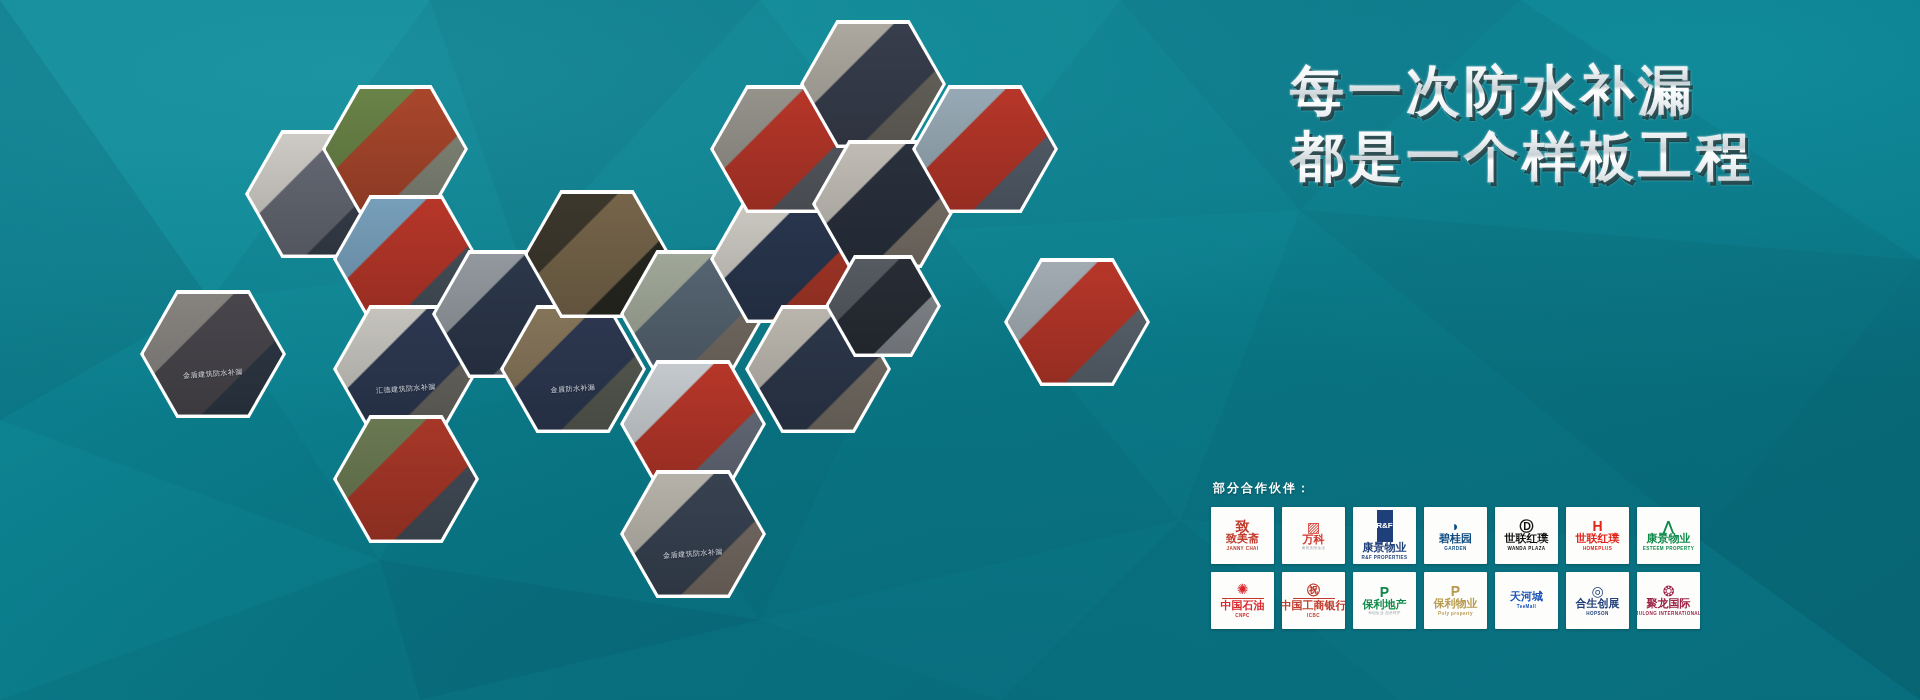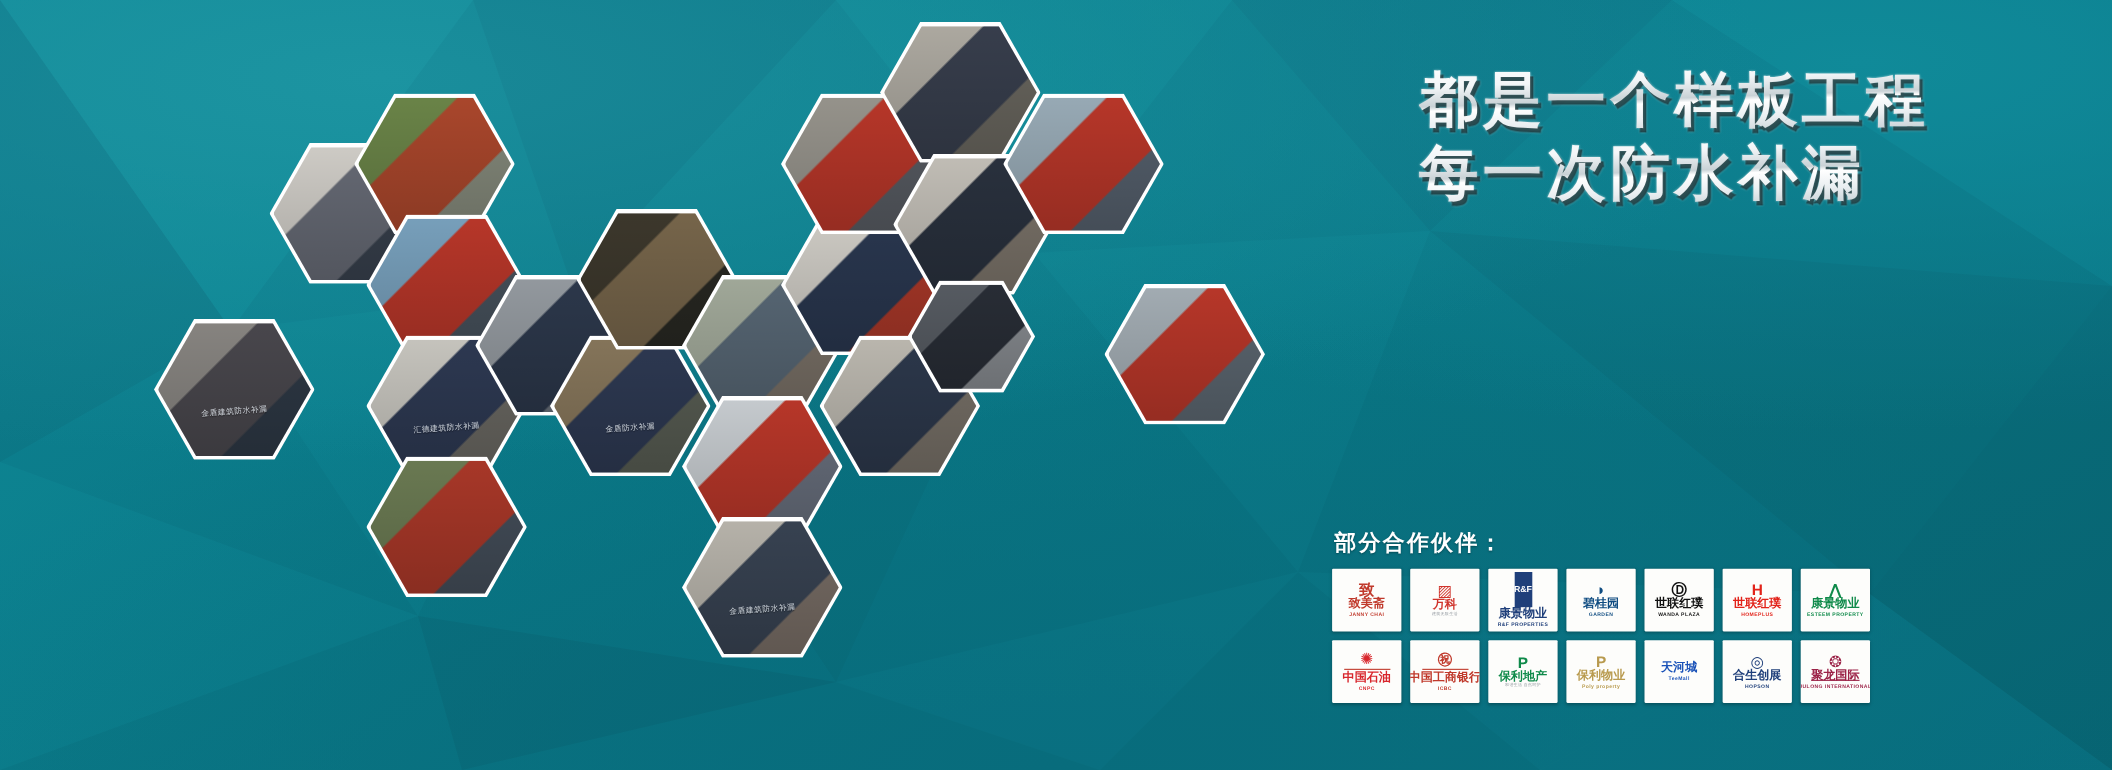--- a/index.html
+++ b/index.html
@@ -53,21 +53,21 @@
     letter-spacing:4px;white-space:nowrap;
     background:linear-gradient(178deg,#ffffff 0%,#f3f6f8 26%,#c9d2d6 48%,#ffffff 53%,#e9eef1 72%,#b9c4c9 100%);
     -webkit-background-clip:text;background-clip:text;
     color:transparent;-webkit-text-fill-color:transparent;
     filter:drop-shadow(3px 4px 0px rgba(0,0,0,.55)) drop-shadow(0 0 1px rgba(255,255,255,.6));
   }
 
   
   #partners{position:absolute;left:1211px;top:480px;z-index:6;}
   #partners-label{
-    color:#ffffff;font-size:20px;font-weight:700;letter-spacing:2px;
+    color:#ffffff;font-size:12px;font-weight:700;letter-spacing:2px;
     margin:0 0 10px 2px;text-shadow:0 1px 2px rgba(0,0,0,.35);
   }
   .logo-row{display:flex;gap:8px;margin-bottom:8px;}
   .logo-cell{
     width:63px;height:57px;background:#fdfdfb;border-radius:1px;
     display:flex;flex-direction:column;align-items:center;justify-content:center;
     box-shadow:0 1px 3px rgba(0,0,0,.25);overflow:hidden;padding:2px 3px;
     box-sizing:border-box;
   }
   .logo-mark{display:flex;align-items:center;justify-content:center;gap:2px;line-height:1;}
@@ -171,22 +171,22 @@
       </div>
       <div class="hex" style="left: 825px; top: 255px; width: 116px; height: 102px;">
         <div class="inner" style="background: linear-gradient(135deg, rgb(90, 95, 102) 0%, rgb(90, 95, 102) 34%, rgb(42, 47, 56) 35%, rgb(42, 47, 56) 68%, rgb(139, 143, 148) 69%, rgb(139, 143, 148) 100%);"></div>
       </div>
       <div class="hex" style="left: 1004px; top: 258px; width: 146px; height: 128px;">
         <div class="inner" style="background: linear-gradient(135deg, rgb(170, 180, 187) 0%, rgb(170, 180, 187) 34%, rgb(192, 57, 43) 35%, rgb(192, 57, 43) 68%, rgb(95, 106, 116) 69%, rgb(95, 106, 116) 100%);"></div>
       </div>
     </div>
 
   <div id="headline">
+    <div class="hl-line">每一次防水补漏</div>
     <div class="hl-line">都是一个样板工程</div>
-    <div class="hl-line">每一次防水补漏</div>
   </div>
 
   <div id="partners">
     <div id="partners-label">部分合作伙伴：</div>
     <div id="logo-grid">
         <div class="logo-row">
           <div class="logo-cell">
             <div class="logo-mark">
               <span class="glyph" style="color: rgb(192, 57, 43);">致</span>
             </div>
@@ -275,20 +275,20 @@
             <div class="logo-mark">
               <span class="glyph" style="color: rgb(31, 63, 122);">◎</span>
             </div>
             <div class="lg-cn" style="color: rgb(31, 63, 122);">合生创展</div>
             <div class="lg-en" style="color: rgb(31, 63, 122);">HOPSON</div>
           </div>
           <div class="logo-cell">
             <div class="logo-mark">
               <span class="glyph" style="color: rgb(155, 34, 71);">❂</span>
             </div>
-            <div class="lg-cn" style="color: rgb(155, 34, 71); text-decoration: underline;">聚龙国际</div>
+            <div class="lg-cn" style="color: rgb(155, 34, 71);">聚龙国际</div>
             <div class="lg-en" style="color: rgb(155, 34, 71);">JULONG INTERNATIONAL</div>
           </div>
         </div>
       </div>
   </div>
 
 </div>
 
 </body></html>

